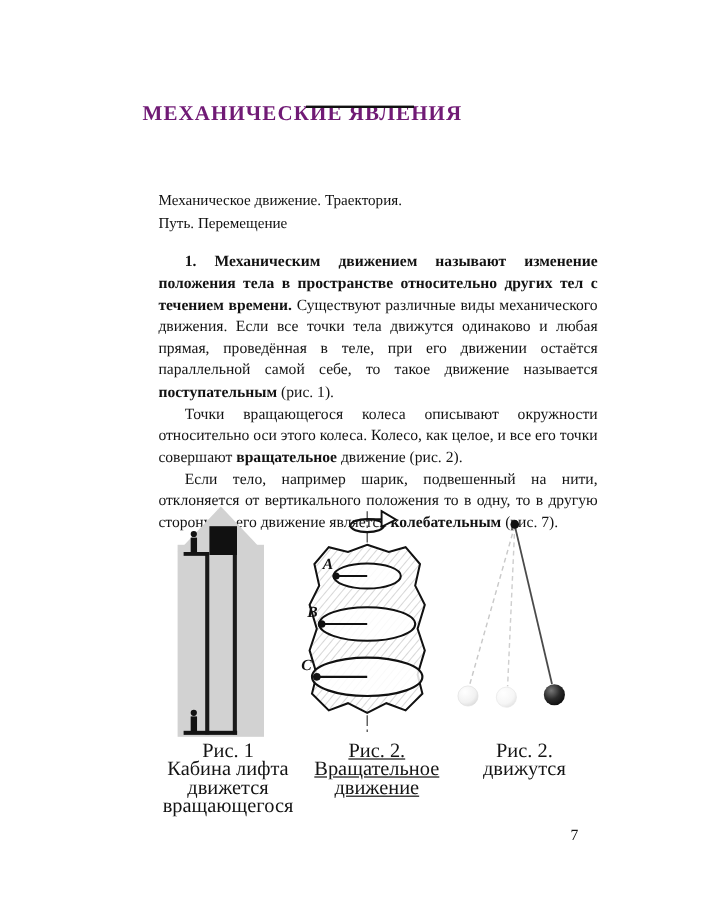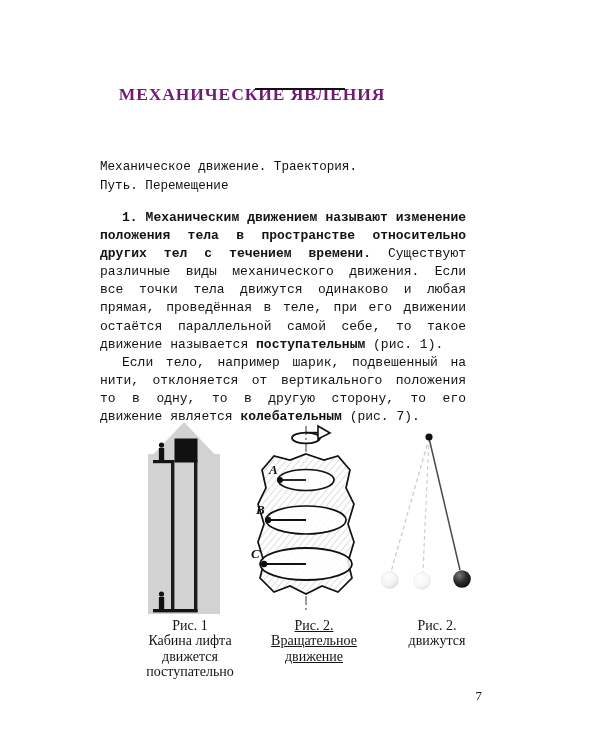--- a/index.html
+++ b/index.html
@@ -43,23 +43,22 @@
     left: 255px;
     width: 90px;
     height: 1.6px;
     background: #111111;
   }
 
   
   .text-col {
     position: absolute;
     top: 158px;
-    left: 100px;
+    left: 132px;
     width: 366px;
-    font-family: Liberation Mono, monospace;
   }
   .section-heading {
     font-size: 12.6px;
     line-height: 18.5px;
     color: #111111;
     margin-bottom: 14px;
   }
   .section-heading div { white-space: nowrap; }
 
   p.body {
@@ -96,21 +95,21 @@
     position: absolute;
     top: 618px;
     left: 0;
     width: 600px;
     height: 80px;
   }
   .caption {
     position: absolute;
     top: 0;
     text-align: center;
-    font-size: 14px;
+    font-size: 17px;
     line-height: 15.4px;
     color: #141414;
   }
   .cap-1 { left: 120px; width: 140px; }
   .cap-2 { left: 254px; width: 120px; text-decoration: underline; }
   .cap-3 { left: 374px; width: 126px; }
   .caption div { white-space: nowrap; }
 
   
   .page-number {
@@ -132,20 +131,21 @@
   <div class="title-rule"></div>
 
   <div class="text-col">
 
     <div class="section-heading">
       <div>Механическое движение. Траектория.</div>
       <div>Путь. Перемещение</div>
     </div>
 
     <p class="body"><b class="em">1. Механическим движением называют изменение положения тела в пространстве относительно других тел с течением времени.</b><span> Существуют различные виды механического движения. Если все точки тела движутся одинаково и любая прямая, проведённая в теле, при его движении остаётся параллельной самой себе, то такое движение называется </span><b class="em">поступательным</b><span> (рис. 1).</span></p>
+    <p class="body"><span>Точки вращающегося колеса описывают окружности относительно оси этого колеса. Колесо, как целое, и все его точки совершают </span><b class="em">вращательное</b><span> движение (рис. 2).</span></p>
     <p class="body"><span>Если тело, например шарик, подвешенный на нити, отклоняется от вертикального положения то в одну, то в другую сторону, то его движение является </span><b class="em">колебательным</b><span> (рис. 7).</span></p>
 
   </div>
 
   <div class="figures">
 
     <div class="fig fig-1">
       <svg width="120" height="200" viewBox="0 0 120 200">
 
         <rect x="18" y="38" width="72" height="160" fill="#d2d2d2"></rect>
@@ -255,21 +255,21 @@
     </div>
 
   </div>
 
   <div class="captions">
 
     <div class="caption cap-1">
       <div>Рис. 1</div>
       <div>Кабина лифта</div>
       <div>движется</div>
-      <div>поступательно</div>
+      <div>вращающегося</div>
     </div>
 
     <div class="caption cap-2">
       <div>Рис. 2.</div>
       <div>Вращательное</div>
       <div>движение</div>
     </div>
 
     <div class="caption cap-3">
       <div>Рис. 2.</div>

